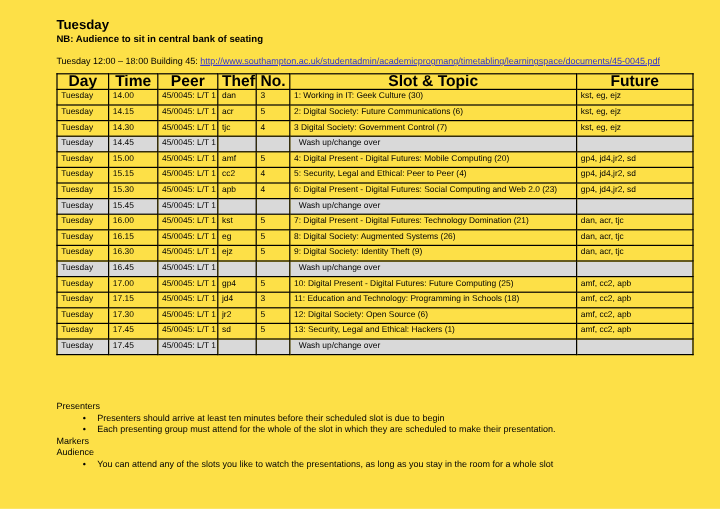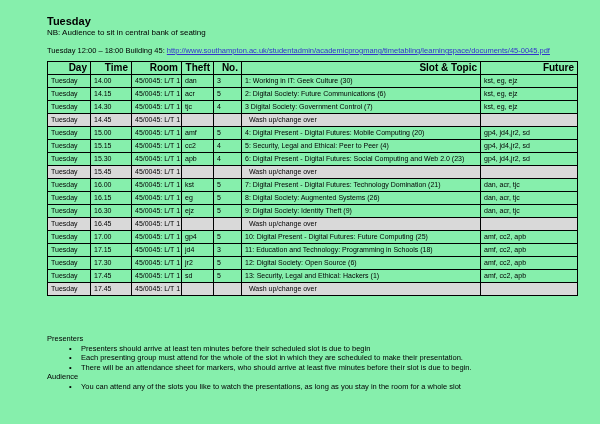--- a/index.html
+++ b/index.html
@@ -6,32 +6,32 @@
   html, body { width: 600px; height: 424px; }
   body {
     background: #ffffff;
     font-family: "Liberation Sans", sans-serif;
     color: #000000;
   }
   .page {
     position: relative;
     width: 600px;
     height: 424px;
-    background: #86efac;
+    background: #fde047;
     padding: 15px 23px 0 47px;
     overflow: hidden;
   }
   .doc-title {
     font-size: 11px;
     font-weight: bold;
     line-height: 12px;
   }
   .doc-subtitle {
     font-size: 8px;
-    font-weight: normal;
+    font-weight: bold;
     line-height: 10px;
     margin-top: 1px;
   }
   .info-line {
     font-size: 7.5px;
     line-height: 9px;
     margin-top: 8px;
     white-space: nowrap;
   }
   .info-line a {
@@ -49,23 +49,23 @@
   table.schedule th, table.schedule td {
     border: 1px solid #000000;
     padding: 1px 3px;
     line-height: 10px;
     overflow: hidden;
     white-space: nowrap;
     text-align: left;
     vertical-align: middle;
   }
   table.schedule th {
-    font-size: 10px;
-    font-weight: bold;
-    text-align: right;
+    font-size: 13px;
+    font-weight: bold;
+    text-align: center;
   }
   tr.shaded td { background: #d9d9d9; }
   tr.shaded td.col-slot { padding-left: 7px; }
   .notes {
     margin-top: 38px;
     font-size: 7.5px;
     line-height: 9.5px;
   }
   .note-label { font-weight: normal; }
   ul.note-list {
@@ -94,21 +94,21 @@
         <col style="width:50px">
         <col style="width:32px">
         <col style="width:28px">
         <col style="width:239px">
         <col style="width:97px">
     </colgroup>
     <thead>
       <tr>
         <th>Day</th>
         <th>Time</th>
-        <th>Room</th>
+        <th>Peer</th>
         <th>Theft</th>
         <th>No.</th>
         <th>Slot &amp; Topic</th>
         <th>Future</th>
       </tr>
     </thead>
     <tbody>
         <tr>
           <td class="col-day">Tuesday</td>
           <td class="col-time">14.00</td>
@@ -264,21 +264,21 @@
         </tr>
       </tbody>
   </table>
 
   <div class="notes">
       <div class="note-label">Presenters</div>
       <ul class="note-list">
         <li>Presenters should arrive at least ten minutes before their scheduled slot is due to begin</li>
         <li>Each presenting group must attend for the whole of the slot in which they are scheduled to make their presentation.</li>
       </ul>
+      <div class="note-label">Markers</div>
       <ul class="note-list">
-        <li>There will be an attendance sheet for markers, who should arrive at least five minutes before their slot is due to begin.</li>
       </ul>
       <div class="note-label">Audience</div>
       <ul class="note-list">
         <li>You can attend any of the slots you like to watch the presentations, as long as you stay in the room for a whole slot</li>
       </ul>
     </div>
 </div>
 
 </body></html>

